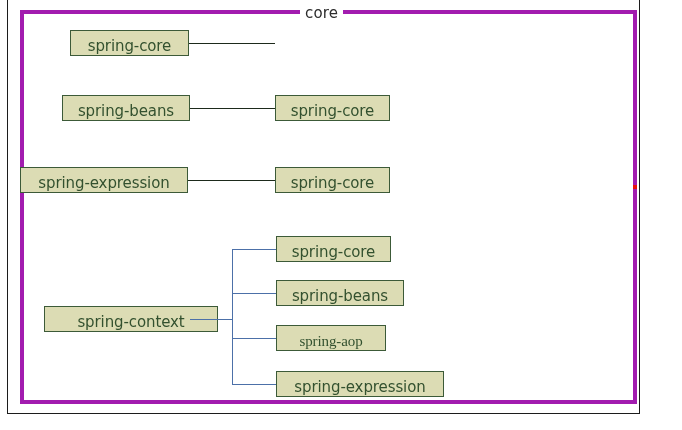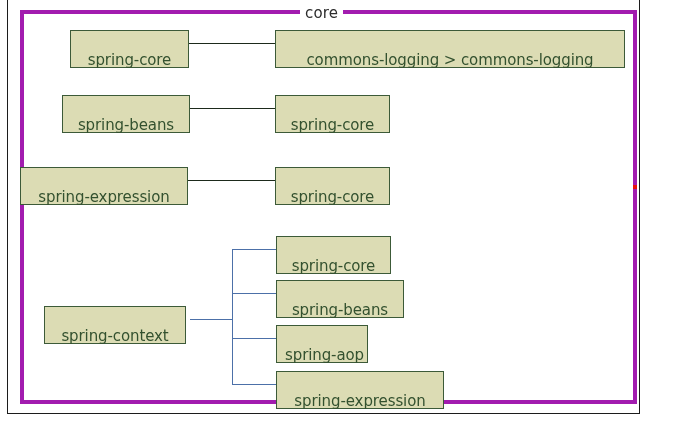--- a/index.html
+++ b/index.html
@@ -61,21 +61,21 @@
     position: absolute;
     height: 26px;
     box-sizing: border-box;
     background: #dcdcb4;
     border: 1.5px solid #3c5a38;
     color: #33512f;
     font-size: 15px;
     line-height: 23px;
     text-align: center;
     white-space: nowrap;
-    padding: 18px 8px;
+    padding: 4px 8px;
     letter-spacing: -0.1px;
   }
 
   
   .edge-h-dark {
     position: absolute;
     height: 0;
     border-top: 1.6px solid #1d2a1b;
   }
   .edge-h-blue {
@@ -103,43 +103,42 @@
 <div id="canvas">
 
   <div class="outer-frame"></div>
 
   <div class="groupbox">
     <div class="groupbox-legend">core</div>
   </div>
 
   <div class="node" style="left:70px; top:30px; width:119px;">spring-core</div>
   <div class="edge-h-dark" style="left:189px; top:43px; width:86px;"></div>
-  <div class="node" style="left:275px; top:30px; width:350px;">commons-logging &gt; commons-logging</div>
 
   <div class="node" style="left:62px; top:95px; width:128px;">spring-beans</div>
   <div class="edge-h-dark" style="left:190px; top:108px; width:85px;"></div>
   <div class="node" style="left:275px; top:95px; width:115px;">spring-core</div>
 
   <div class="node" style="left:20px; top:167px; width:168px;">spring-expression</div>
   <div class="edge-h-dark" style="left:188px; top:180px; width:87px;"></div>
   <div class="node" style="left:275px; top:167px; width:115px;">spring-core</div>
 
-  <div class="node" style="left:44px; top:306px; width:142px;">spring-context</div>
+  <div class="node" style="left:44px; top:306px; width:174px;">spring-context</div>
 
   <div class="edge-h-blue" style="left:190px; top:319px; width:43px;"></div>
 
   <div class="edge-v-blue" style="left:232px; top:249px; height:136px;"></div>
 
   <div class="edge-h-blue" style="left:232px; top:249px; width:44px;"></div>
   <div class="node" style="left:276px; top:236px; width:115px;">spring-core</div>
 
   <div class="edge-h-blue" style="left:232px; top:293px; width:44px;"></div>
   <div class="node" style="left:276px; top:280px; width:128px;">spring-beans</div>
 
   <div class="edge-h-blue" style="left:232px; top:338px; width:44px;"></div>
-  <div class="node" style="left:276px; top:325px; width:92px;">spring-aop</div>
+  <div class="node" style="left:276px; top:325px; width:110px;font-family:Liberation Serif, serif;">spring-aop</div>
 
   <div class="edge-h-blue" style="left:232px; top:384px; width:44px;"></div>
   <div class="node" style="left:276px; top:371px; width:168px;">spring-expression</div>
 
   <div class="red-dot" style="left:633px; top:185px;"></div>
 
 </div>
 
 </body></html>

